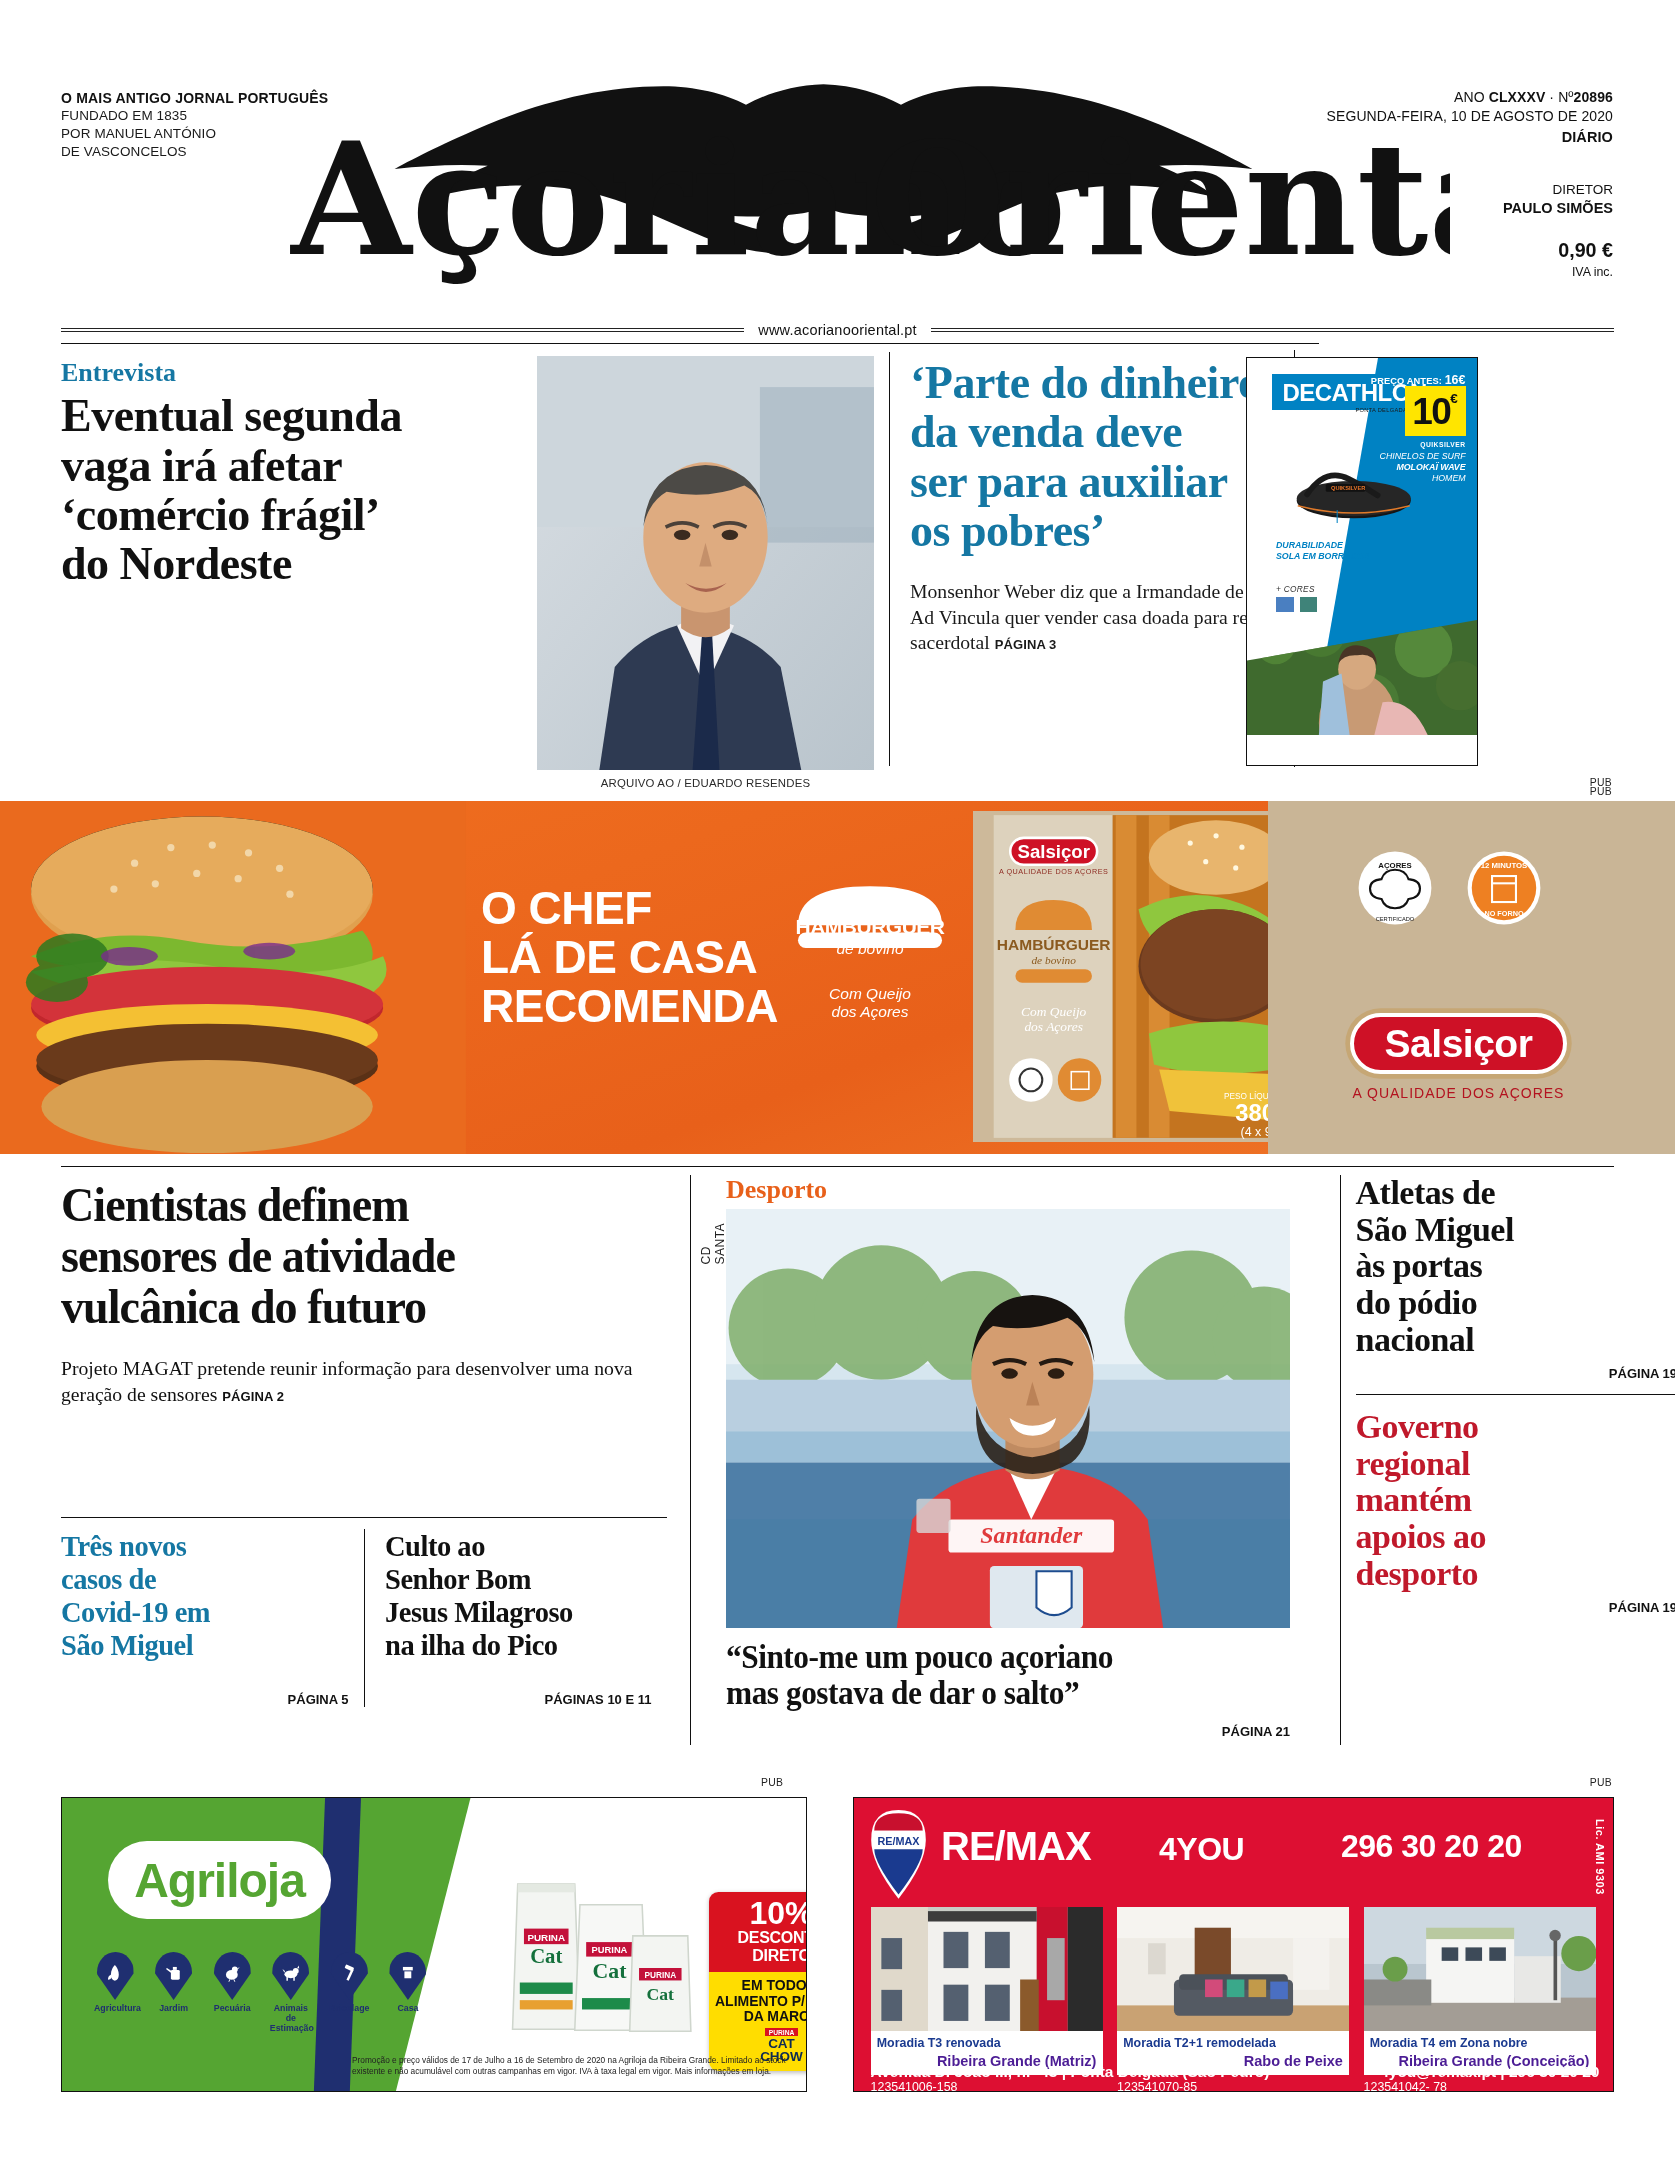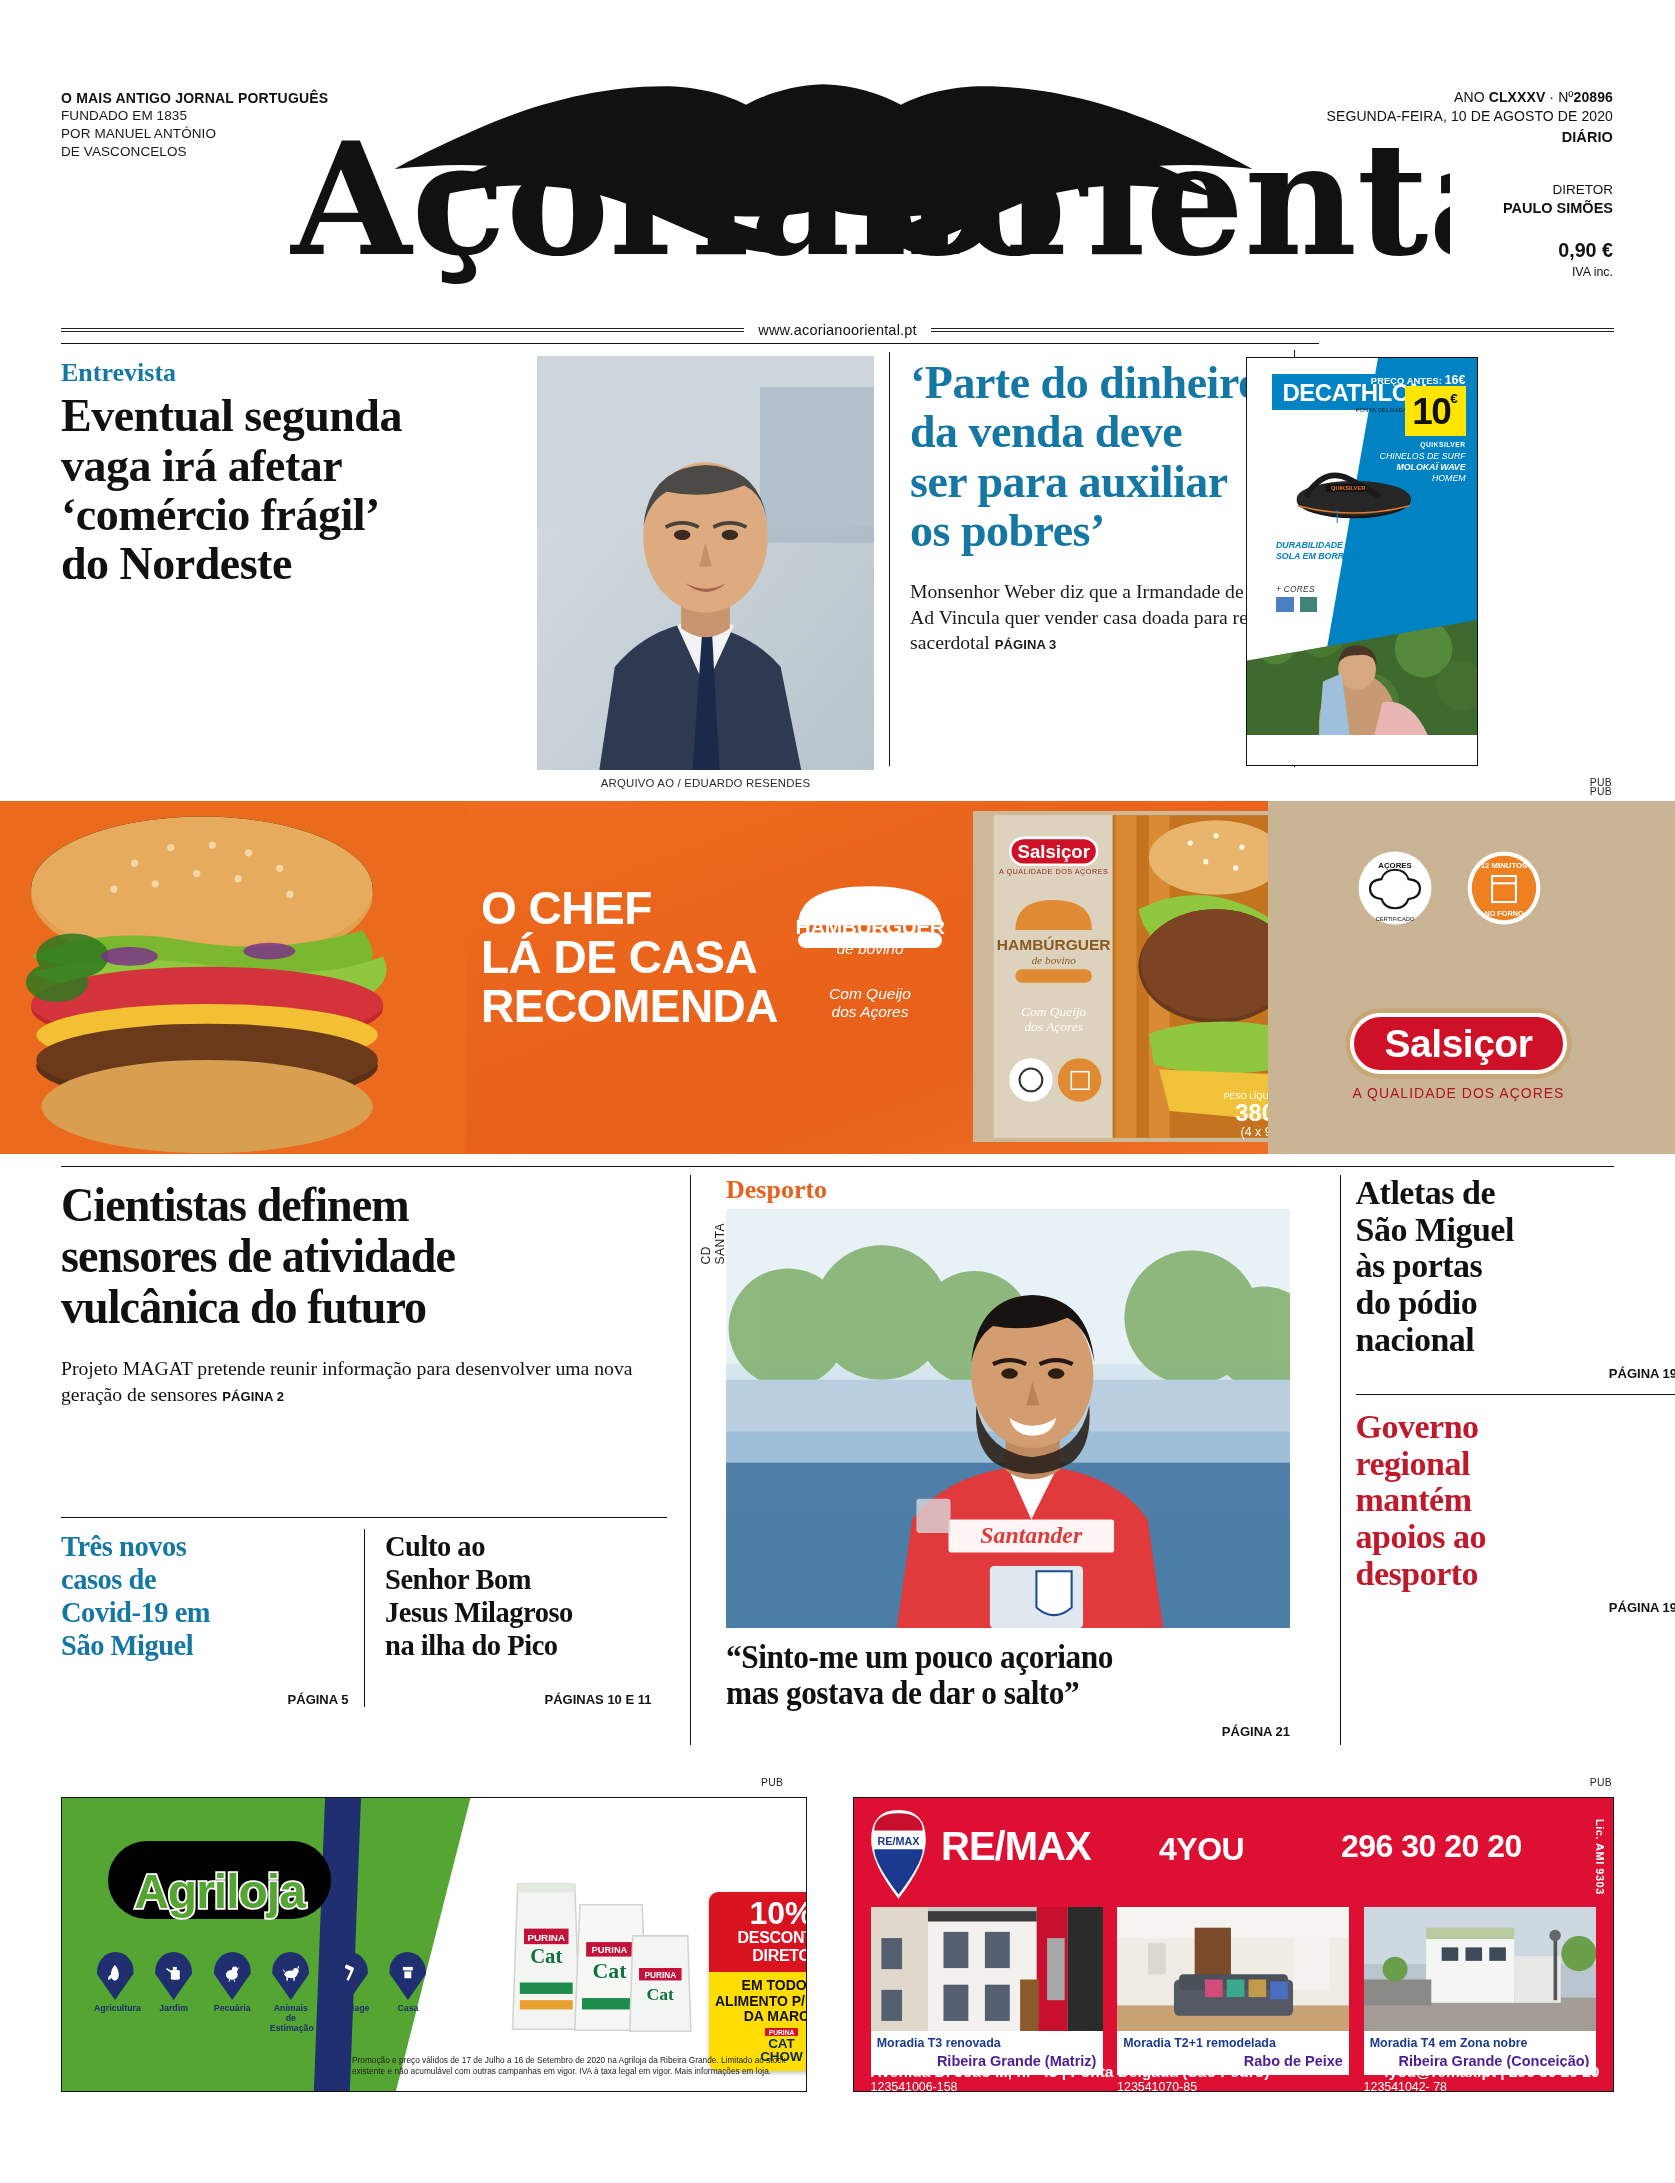--- a/index.html
+++ b/index.html
@@ -205,21 +205,21 @@
     position: absolute; left: 61px; top: 1797px; width: 746px; height: 295px;
     border: 1.6px solid #111; overflow: hidden; background: #55a532;
   }
   .agri-green { position: absolute; inset: 0; background: #55a532; }
   .agri-white { position: absolute; right: 0; top: 0; width: 466px; height: 100%; background: #fff;
      clip-path: polygon(28% 0, 100% 0, 100% 100%, 12% 100%); }
   .agri-navy { position: absolute; right: 445px; top: 0; width: 62px; height: 100%; background: #1f2f70;
      clip-path: polygon(42% 0, 100% 0, 82% 100%, 24% 100%); }
   .agri-logo {
     position: absolute; left: 46px; top: 43px; width: 223px; height: 78px;
-    background: #000000; border-radius: 40px; display: flex; align-items: flex-end; justify-content: center;
+    background: #ffffff; border-radius: 40px; display: flex; align-items: center; justify-content: center;
   }
   .agri-logo span { color: #55a532; font-size: 48px; font-weight: 800; letter-spacing: -1px;
     -webkit-text-stroke: 3.6px #fff; paint-order: stroke fill; }
   .agri-icons { position: absolute; left: 32px; top: 154px; display: flex; gap: 16.6px; }
   .agri-ic { width: 42px; text-align: center; }
   .agri-pin { width: 37px; height: 48px; background: #1f2f70; border-radius: 50% 50% 50% 50% / 42% 42% 58% 58%;
     clip-path: polygon(50% 100%, 0 45%, 0 0, 100% 0, 100% 45%); margin: 0 auto;
     display: flex; align-items: center; justify-content: center; }
   .agri-pin svg { width: 19.7px; height: 19.7px; margin-bottom: 7.2px; }
   .agri-ic .lb { color: #1f2f70; font-size: 8.8px; font-weight: 700; margin-top: 3.1px; line-height: 1.15; }

